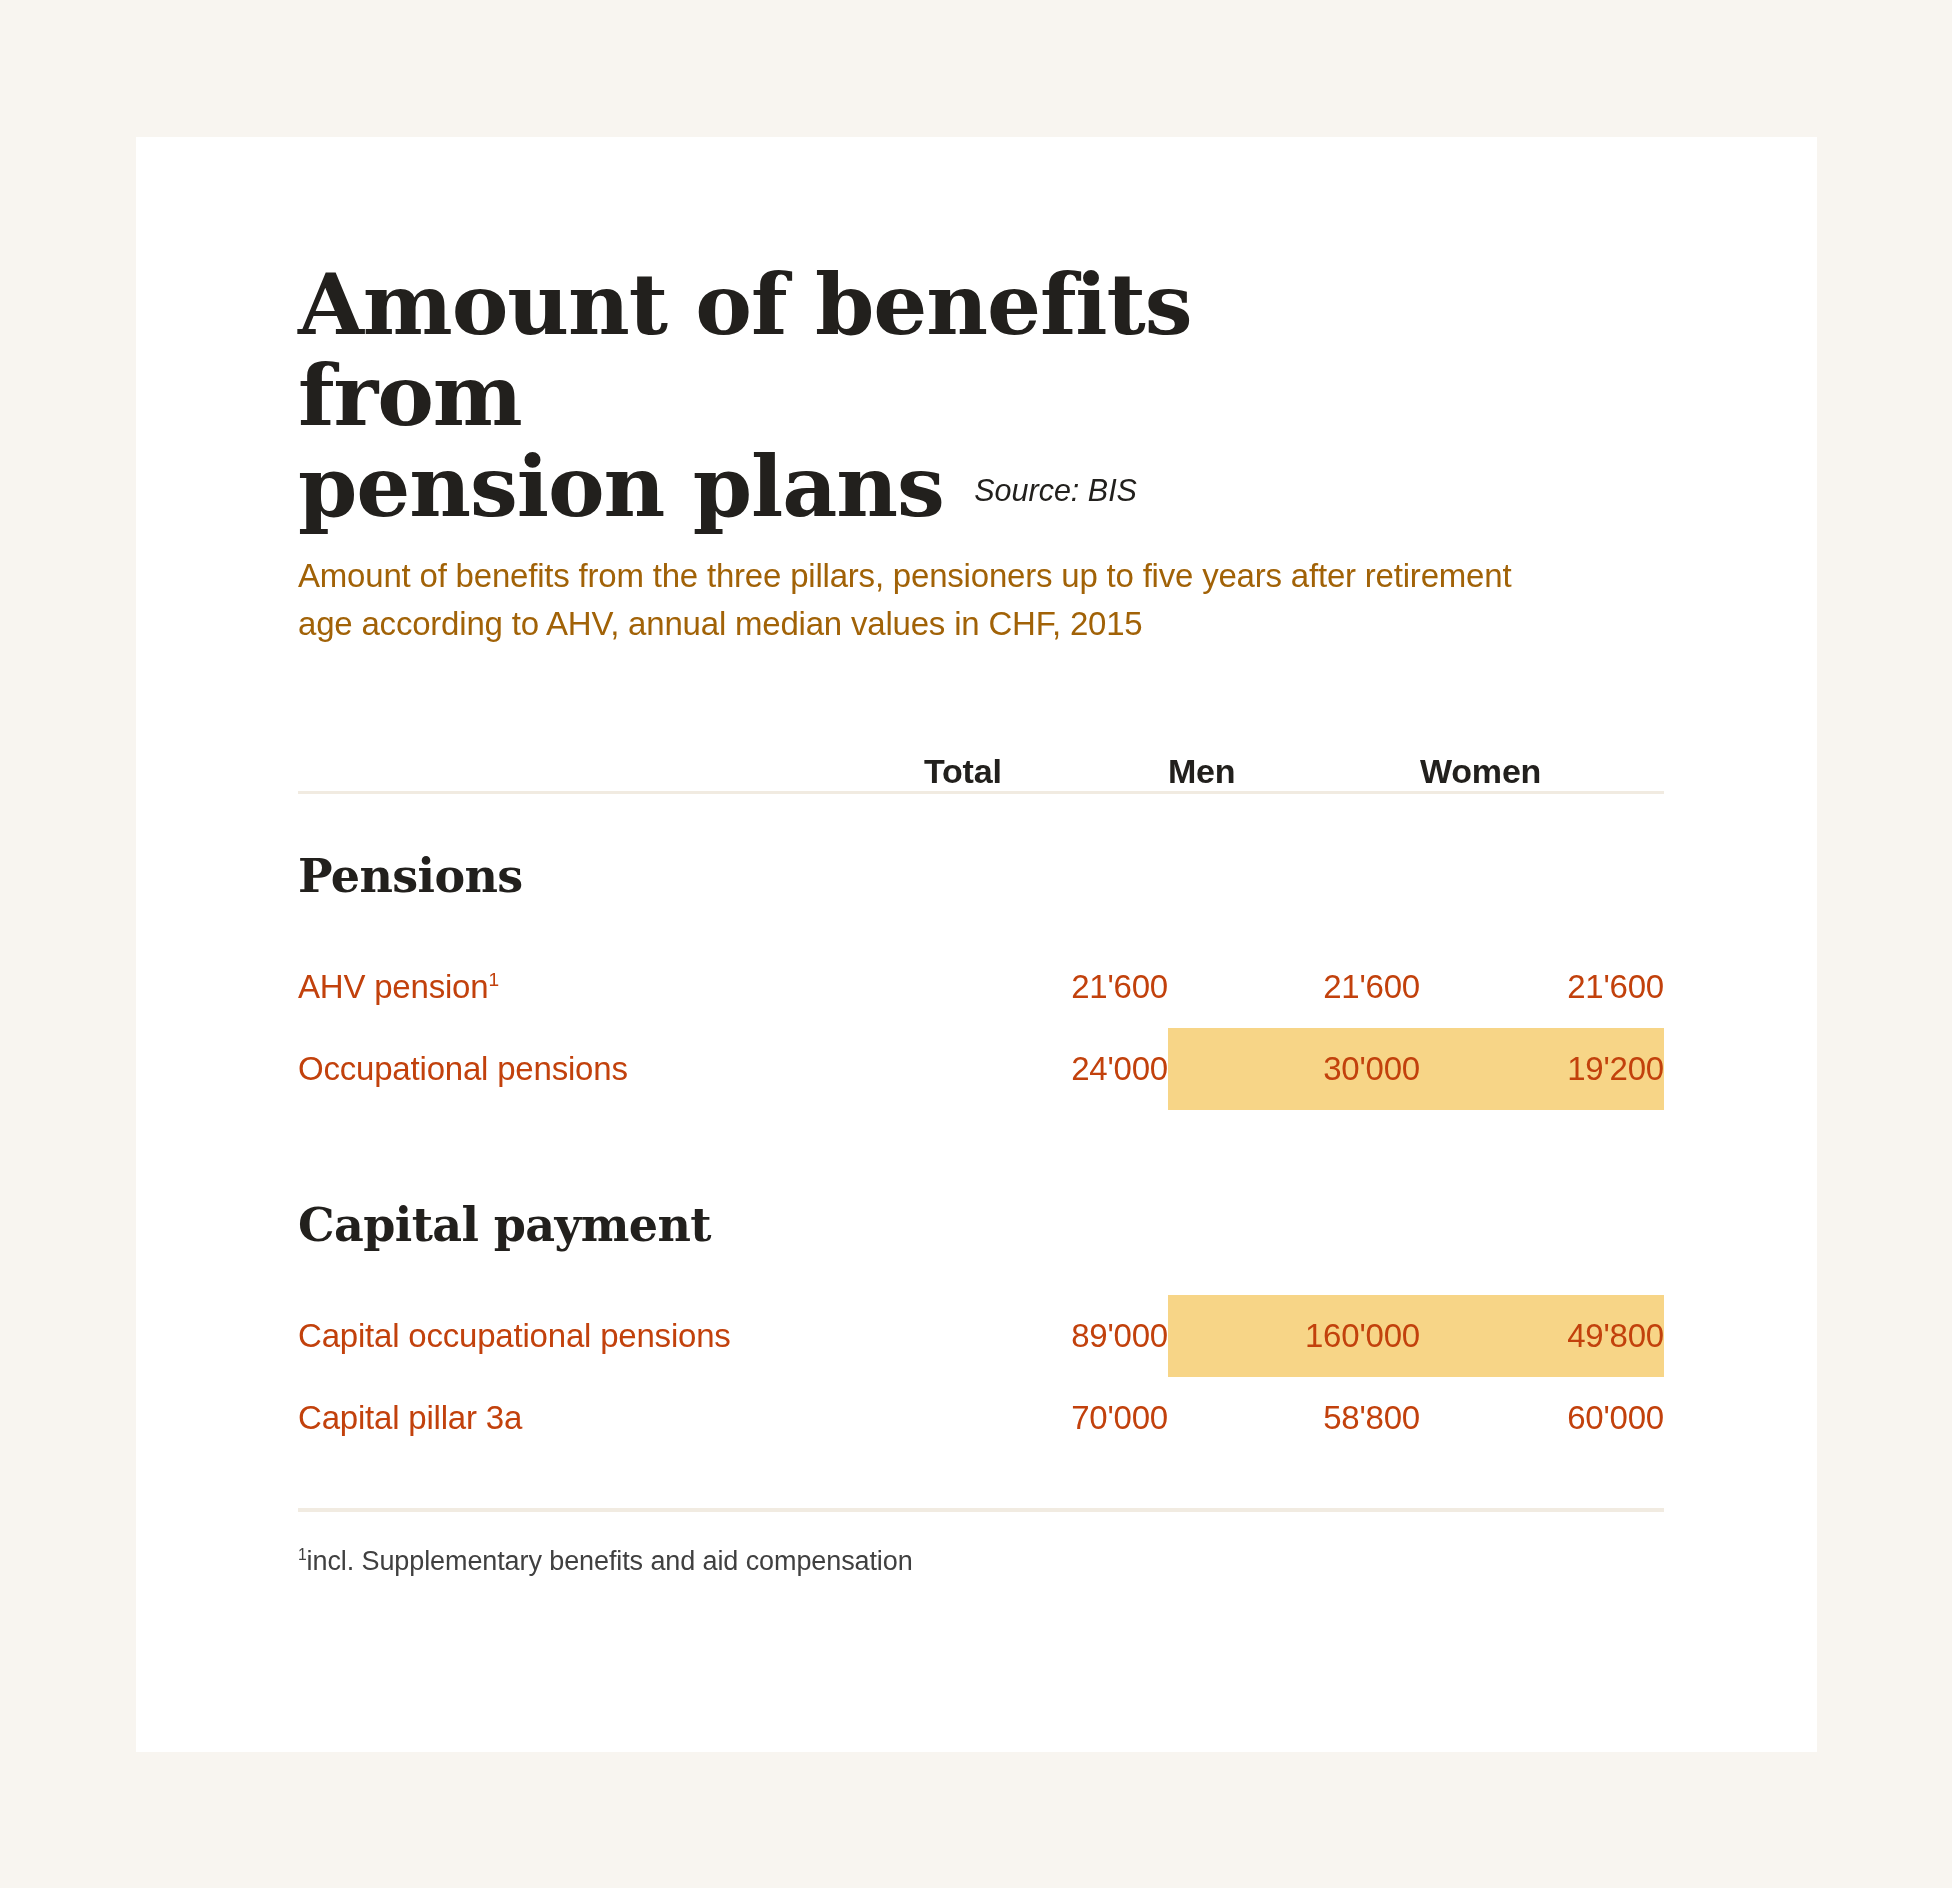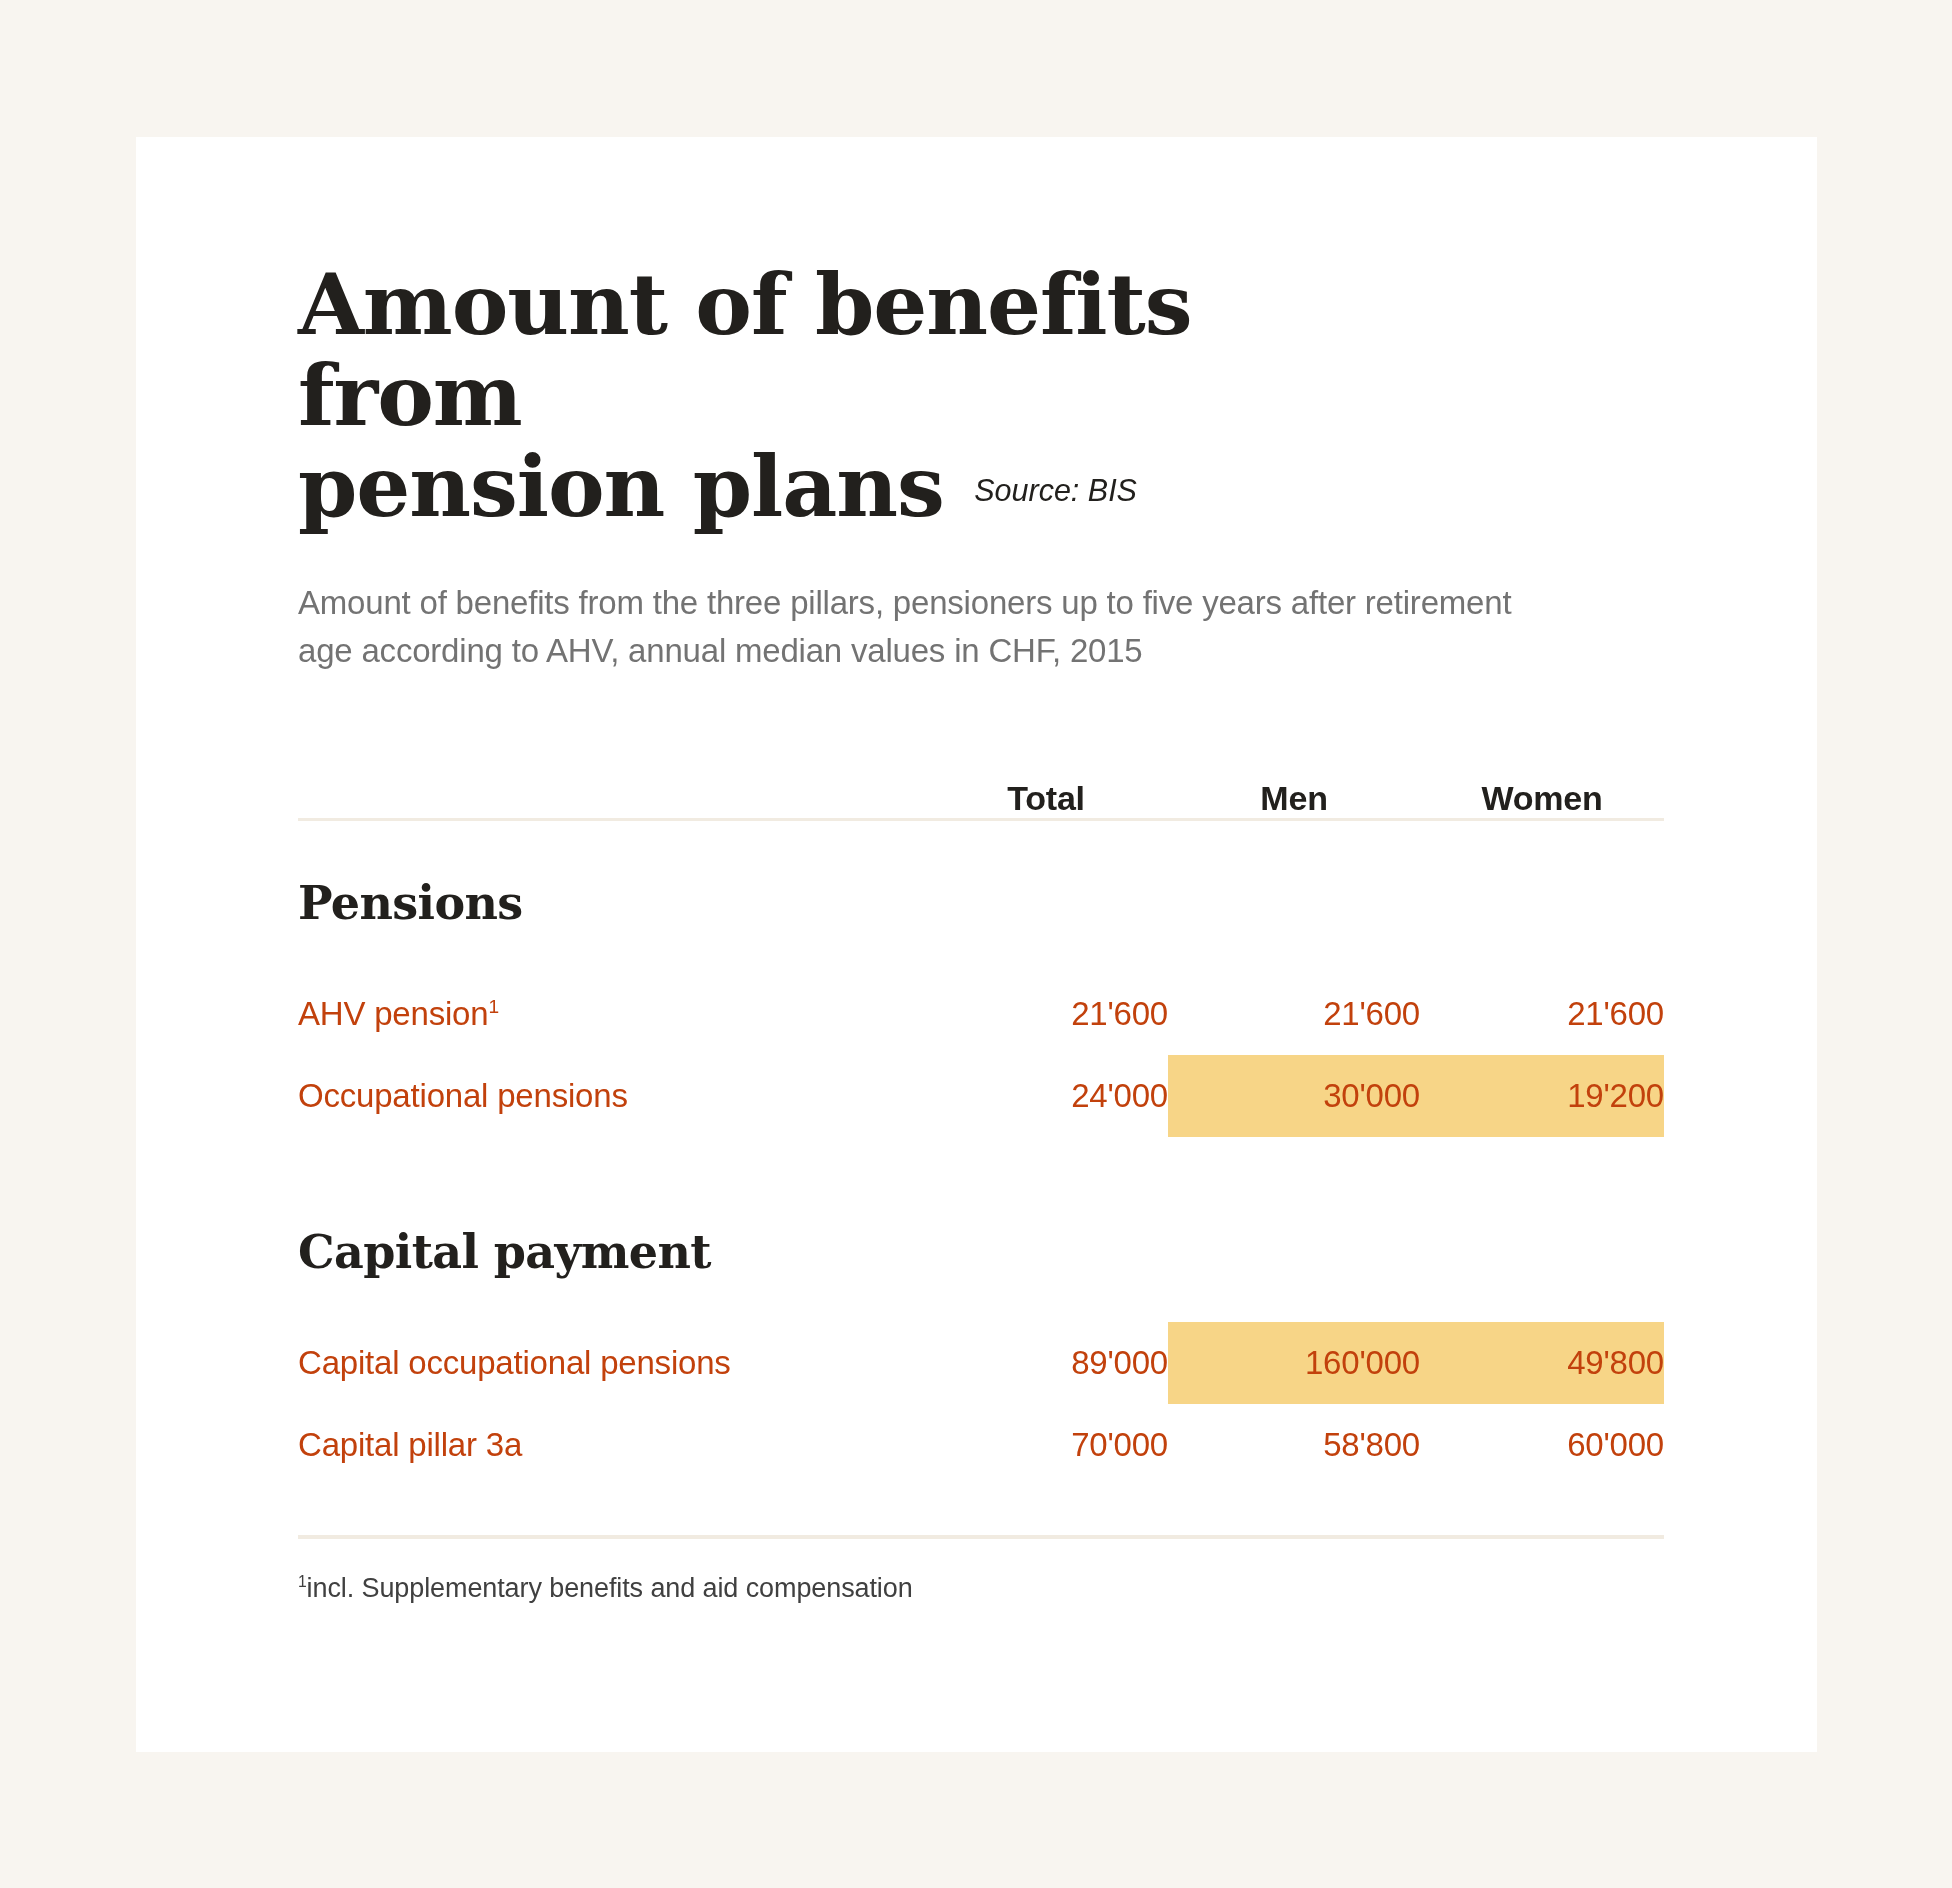--- a/index.html
+++ b/index.html
@@ -64,26 +64,26 @@
     font-size: 30.5px;
     letter-spacing: 0px;
     color: #22201D;
     white-space: nowrap;
     margin-left: 30.5px;
     vertical-align: 15.3px;
   }
 
   
   .subtitle {
-    margin: 47px 0 0 0;
+    margin: 20px 0 0 0;
     font-family: "Liberation Sans", sans-serif;
     font-weight: 400;
     font-size: 33px;
     line-height: 1.45;
-    color: #737373;
+    color: #a16207;
     max-width: 1251px;
     letter-spacing: -0.2px;
   }
 
   
   .table {
     margin-top: 104px;
     width: 1366px;
     border-collapse: collapse;
     table-layout: fixed;
@@ -99,21 +99,21 @@
     margin: 0;
     vertical-align: middle;
   }
 
   
   .hdr-cell {
     font-family: "Liberation Sans", sans-serif;
     font-weight: 700;
     font-size: 34px;
     color: #22201D;
-    text-align: center;
+    text-align: left;
     padding-bottom: 35px;
     letter-spacing: -0.2px;
   }
   .hdr-cell.label-col { text-align: left; }
   .hdr-pad-right { padding-right: 27.5px; }
 
   .rule-row td {
     height: 2.3px;
   }
   .rule {

